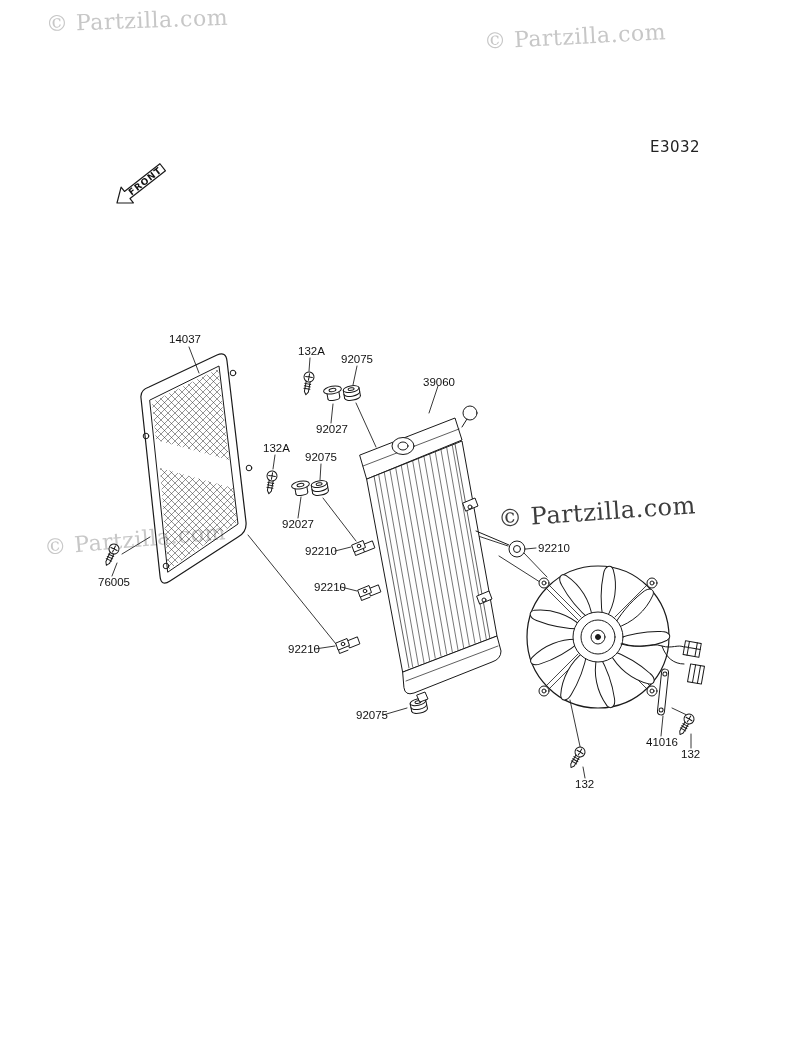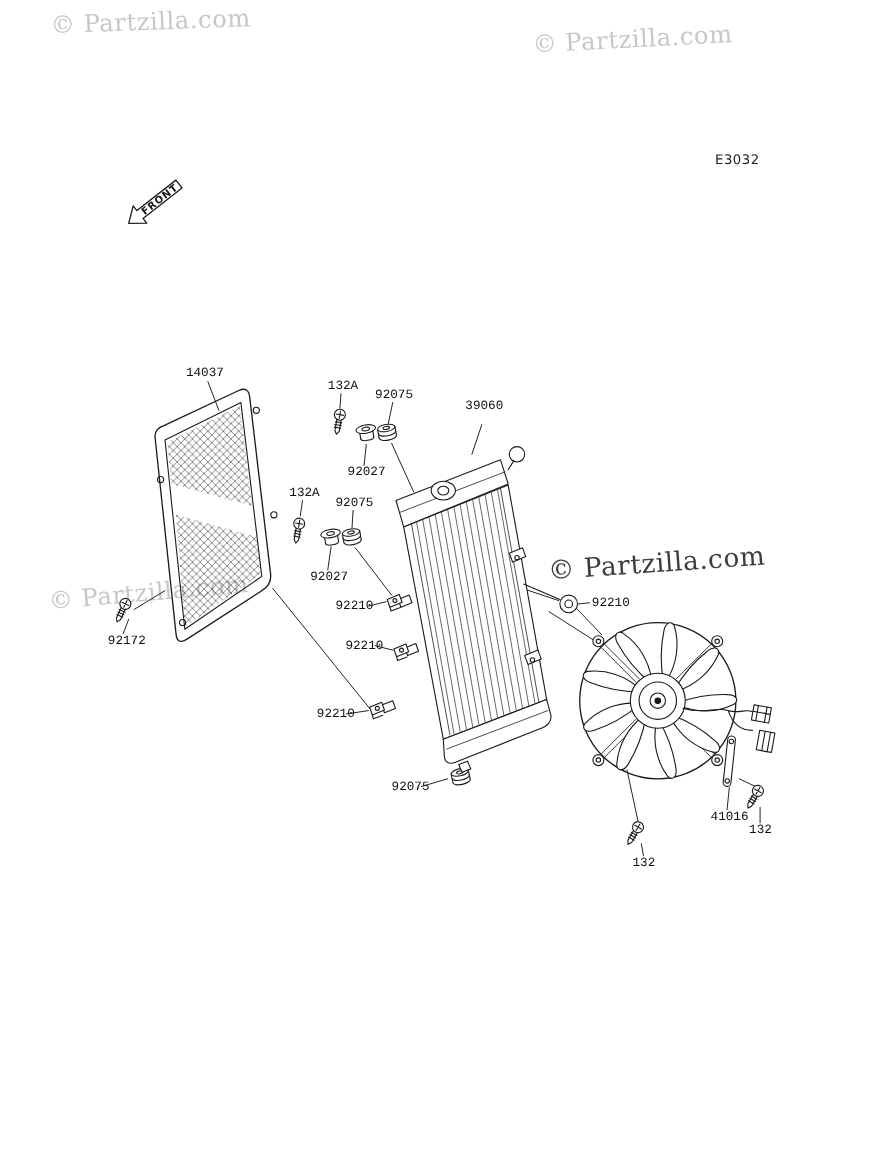--- a/index.html
+++ b/index.html
@@ -12,25 +12,25 @@
   svg.diagram { position:absolute; left:0; top:0; z-index:2; }
   svg text { font-family:"DejaVu Sans", sans-serif; fill:#111; stroke:none; }
   .watermark {
     position:absolute; white-space:nowrap; pointer-events:none;
     font-family:"DejaVu Serif", serif; letter-spacing:.5px;
   }
   .wm-light { color:#c7c7c7; font-size:22px; z-index:1; }
   .wm-dark  { color:#3d3d3d; font-size:24px; z-index:3; }
   .fig-code {
     position:absolute; left:650px; top:138px; z-index:4;
-    font-size:12px; color:#222; letter-spacing:.5px;
+    font-size:15px; color:#222; letter-spacing:.5px;
   }
   .callout {
     position:absolute; z-index:4; font-size:11.5px; color:#111;
-    font-family:Liberation Mono, monospace; cursor:pointer; line-height:1;
+    font-family:Liberation Sans, sans-serif; cursor:pointer; line-height:1;
   }
 </style>
 </head>
 <body>
 
 <div class="stage">
 
   <div class="watermark wm-light" style="left:46px; top:8px; transform:rotate(-2deg);">© Partzilla.com</div>
   <div class="watermark wm-light" style="left:484px; top:24px; transform:rotate(-3deg);">© Partzilla.com</div>
   <div class="watermark wm-light" style="left:44px; top:527px; transform:rotate(-5deg);">© Partzilla.com</div>
@@ -213,25 +213,25 @@
   </svg>
 
   <div>
       <div class="callout" style="left: 169px; top: 334px;">14037</div>
       <div class="callout" style="left: 298px; top: 346px;">132A</div>
       <div class="callout" style="left: 341px; top: 354px;">92075</div>
       <div class="callout" style="left: 316px; top: 424px;">92027</div>
       <div class="callout" style="left: 263px; top: 443px;">132A</div>
       <div class="callout" style="left: 305px; top: 452px;">92075</div>
       <div class="callout" style="left: 282px; top: 519px;">92027</div>
-      <div class="callout" style="left: 423px; top: 364px;">39060</div>
+      <div class="callout" style="left: 423px; top: 377px;">39060</div>
       <div class="callout" style="left: 305px; top: 546px;">92210</div>
       <div class="callout" style="left: 314px; top: 582px;">92210</div>
       <div class="callout" style="left: 288px; top: 644px;">92210</div>
       <div class="callout" style="left: 538px; top: 543px;">92210</div>
-      <div class="callout" style="left: 98px; top: 577px;">92172</div>
+      <div class="callout" style="left: 98px; top: 577px;">76005</div>
       <div class="callout" style="left: 356px; top: 710px;">92075</div>
       <div class="callout" style="left: 646px; top: 737px;">41016</div>
       <div class="callout" style="left: 681px; top: 749px;">132</div>
       <div class="callout" style="left: 575px; top: 779px;">132</div>
     </div>
 
 </div>
 
 </body></html>

